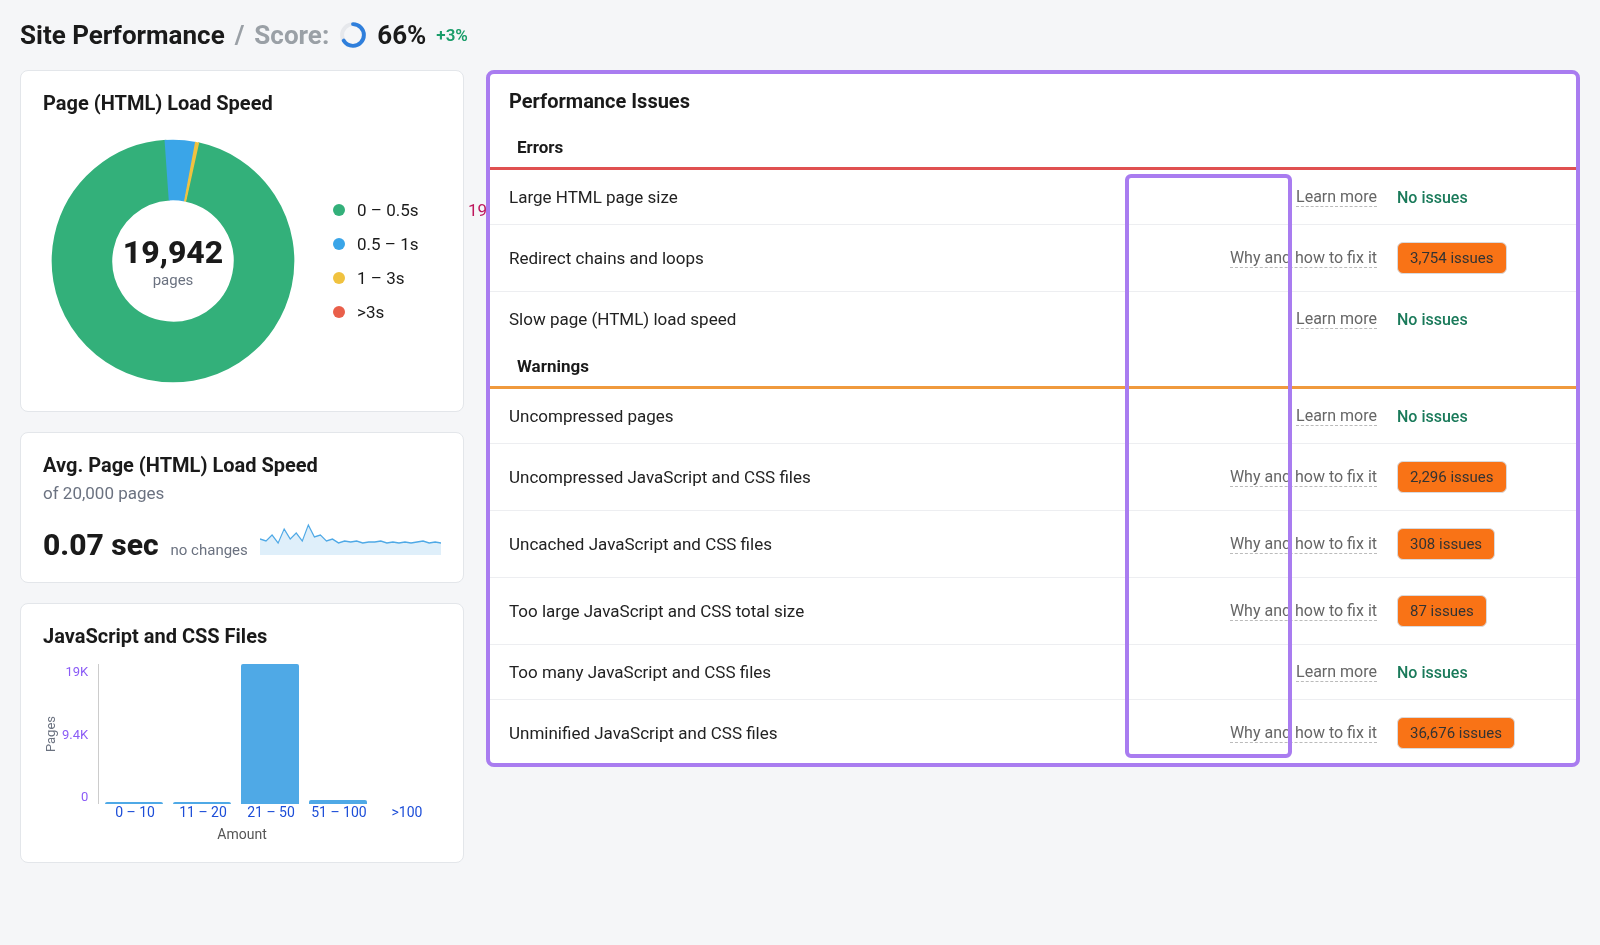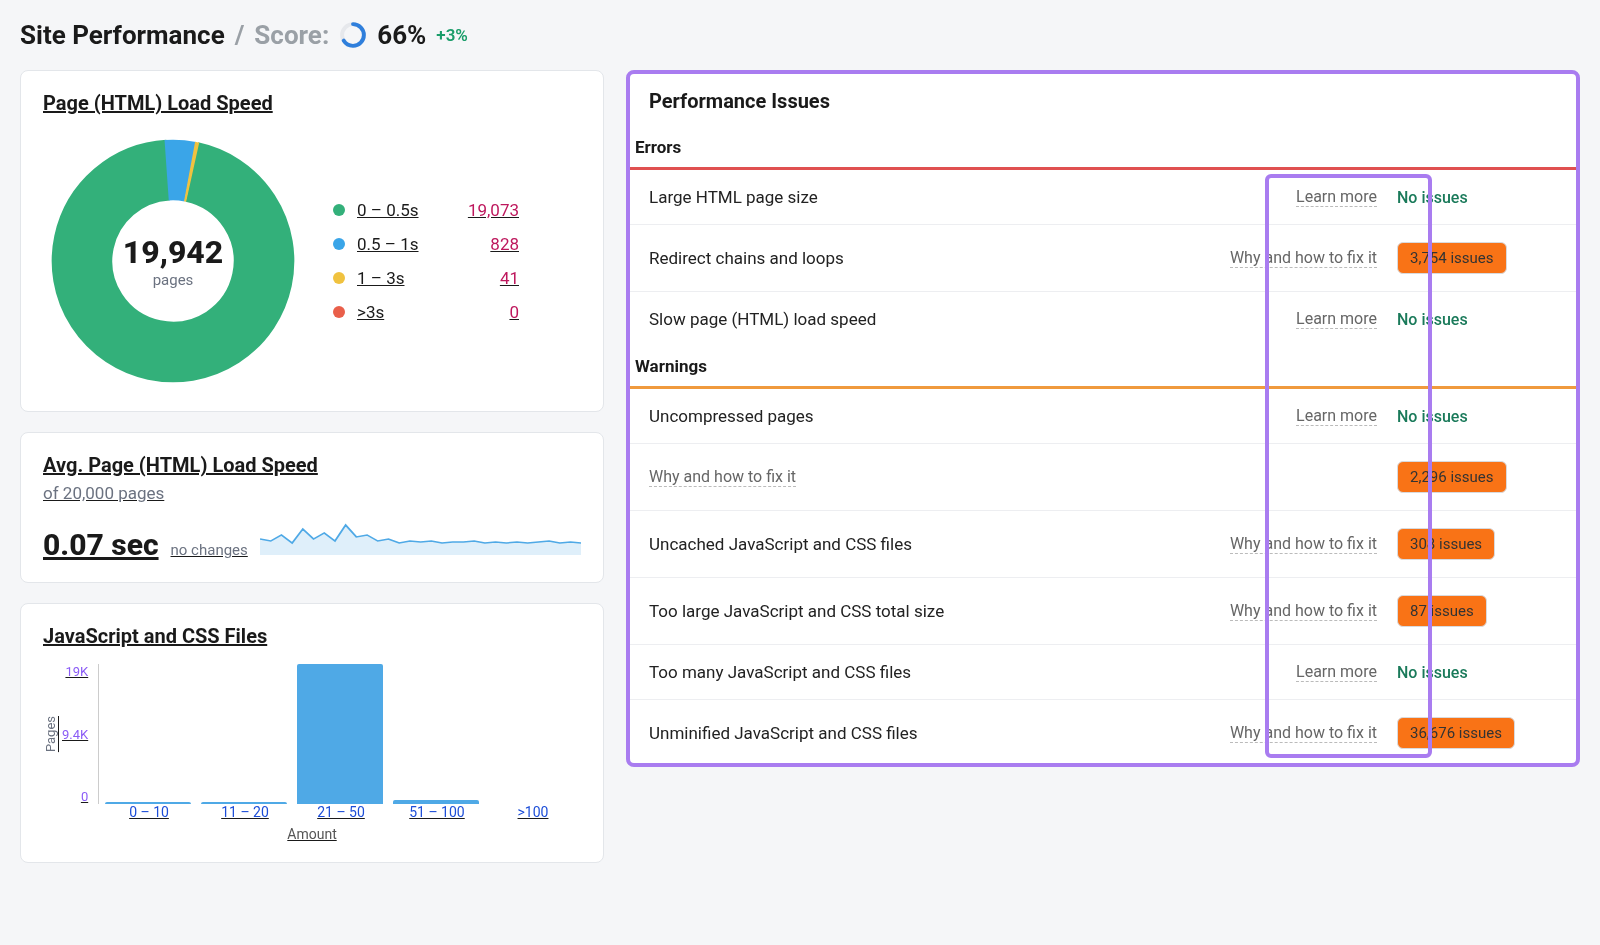--- a/index.html
+++ b/index.html
@@ -42,25 +42,24 @@
     font-size: 17px;
     font-weight: 600;
     color: #1a9d6a;
   }
   .layout {
     display: flex;
     gap: 22px;
     align-items: flex-start;
   }
   .left-col {
-    width: 584px;
+    width: 444px;
     display: flex;
     flex-direction: column;
     gap: 20px;
-    text-decoration: underline;
   }
   .right-col {
     flex: 1;
   }
   .card {
     background: #fff;
     border: 1px solid #e3e6ea;
     border-radius: 8px;
     padding: 20px 22px;
   }
@@ -202,21 +201,21 @@
     outline: 4px solid #a97cf0;
     outline-offset: -4px;
     overflow: hidden;
   }
   .issues-header {
     padding: 18px 22px 14px;
     font-size: 20px;
     font-weight: 700;
   }
   .section-label {
-    padding: 10px 8px;
+    padding: 10px 30px;
     font-size: 17px;
     font-weight: 700;
   }
   .sep-line {
     height: 3px;
     width: 100%;
   }
   .sep-errors { background: #e05050; }
   .sep-warnings { background: #f09a3d; }
   .issue-row {
@@ -390,20 +389,21 @@
         </div>
       <div class="section-label">Warnings</div>
       <div class="sep-line sep-warnings"></div>
       <div id="warnings-container">
           <div class="issue-row">
             <div class="issue-name">Uncompressed pages</div>
             <span class="issue-link">Learn more</span>
             <div class="issue-status"><span class="no-issues">No issues</span></div>
           </div>
           <div class="issue-row">
+            <div class="issue-name">Uncompressed JavaScript and CSS files</div>
             <span class="issue-link">Why and how to fix it</span>
             <div class="issue-status"><span class="issues-pill">2,296 issues</span></div>
           </div>
           <div class="issue-row">
             <div class="issue-name">Uncached JavaScript and CSS files</div>
             <span class="issue-link">Why and how to fix it</span>
             <div class="issue-status"><span class="issues-pill">308 issues</span></div>
           </div>
           <div class="issue-row">
             <div class="issue-name">Too large JavaScript and CSS total size</div>

